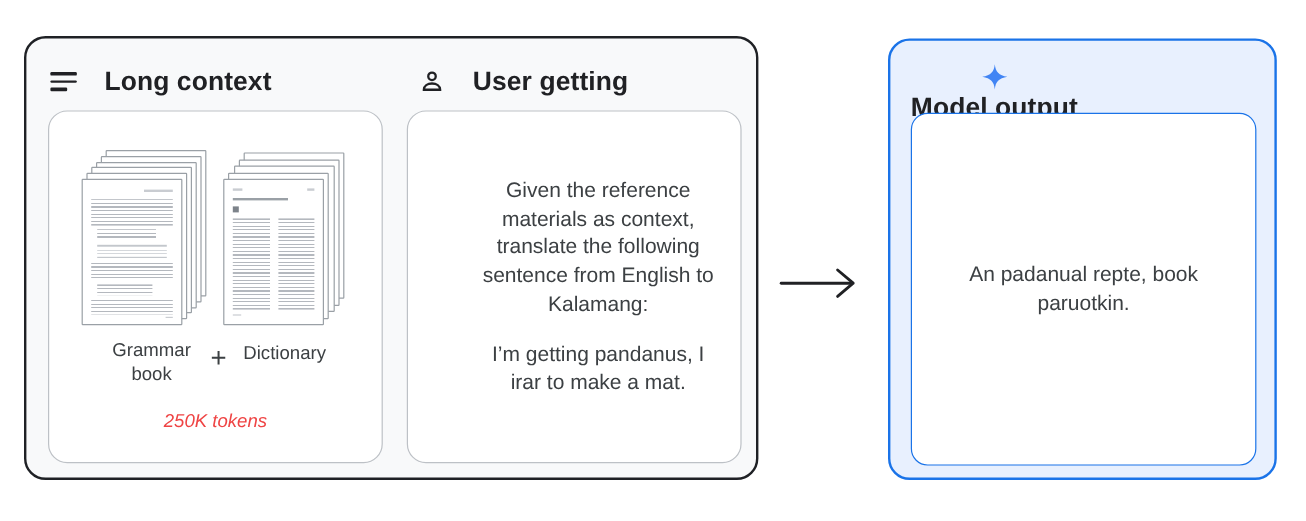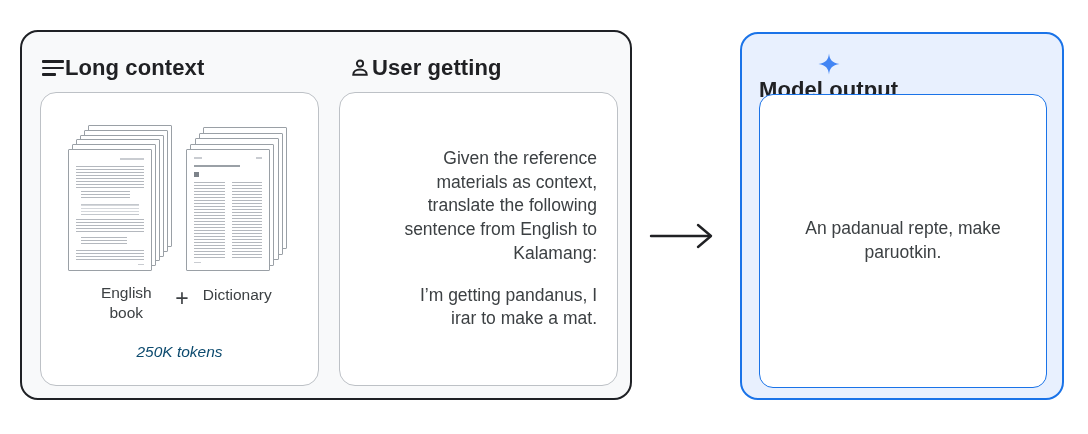--- a/index.html
+++ b/index.html
@@ -6,41 +6,41 @@
   html,body { background:#ffffff; }
   body { font-family:"Liberation Sans", sans-serif; color:#202124; }
   .canvas { position:relative; width:1088px; height:434px; background:#fff; overflow:hidden; }
 
   
   .context-box {
     position:absolute; left:20px; top:30px; width:612px; height:370px;
     background:#f8f9fa; border:2px solid #1f2125; border-radius:18px;
   }
   .headers-row { position:absolute; left:18px; top:18px; right:16px; height:36px; display:flex; }
-  .header-cell { display:flex; align-items:center; gap:1px; }
+  .header-cell { display:flex; align-items:center; gap:23px; }
   .header-cell.h-left  { width:299px; padding-left:2px; }
   .header-cell.h-right { padding-left:10px; }
   .header-title { font-size:22px; font-weight:600; letter-spacing:.1px; color:#202124; white-space:nowrap; }
 
   
   .notes-icon { width:22px; height:16px; display:flex; flex-direction:column; justify-content:space-between; }
   .notes-icon i { display:block; height:2.6px; background:#202124; border-radius:1px; }
   .notes-icon i:nth-child(1){ width:22px; }
   .notes-icon i:nth-child(2){ width:22px; }
   .notes-icon i:nth-child(3){ width:14px; }
 
   
   .inner-card {
     position:absolute; top:60px; height:294px; background:#ffffff;
     border:1.5px solid #bdc1c6; border-radius:16px;
   }
   .docs-card   { left:18px;  width:279px; display:flex; flex-direction:column; align-items:center; padding-top:32px; }
   .prompt-card { left:317px; width:279px; display:flex; flex-direction:column; justify-content:center; align-items:center; gap:18px; padding:18px 20px; }
 
-  .prompt-text { font-size:17.5px; line-height:1.36; color:#3c4043; text-align:right;margin-left:40px; }
+  .prompt-text { font-size:17.5px; line-height:1.36; color:#3c4043; text-align:center;margin-left:40px; }
 
   
   .stacks-row { display:flex; gap:13px; }
   .stack { position:relative; width:105px; height:146px; }
   .page {
     position:absolute; width:84px; height:122px; background:#ffffff;
     border:1px solid #9aa0a6; border-radius:1px; overflow:hidden;
   }
   .lines  { background:repeating-linear-gradient(to bottom,#b4b8be 0,#b4b8be 1px,transparent 1px,transparent 3px); }
   .lines-lt{ background:repeating-linear-gradient(to bottom,#d4d7db 0,#d4d7db 1px,transparent 1px,transparent 3px); }
@@ -66,21 +66,21 @@
   .dp-cols { margin-top:5px; display:flex; gap:7px; height:80px; }
   .dp-col { flex:1; }
   .dp-num { width:7px; height:1.5px; background:#c9ccd1; margin-top:4px; }
 
   
   .doc-labels { display:flex; align-items:flex-start; margin-top:12px; }
   .doc-label { font-size:15.5px; color:#3c4043; line-height:1.3; text-align:center; }
   .label-grammar { width:78px; }
   .label-plus { font-size:23px; font-weight:500; color:#3c4043; margin:2px 14px 0 10px; }
   .label-dictionary { margin-top:2px; }
-  .tokens-label { margin-top:20px; font-size:15.5px; font-style:italic; color:#0c4a6e; }
+  .tokens-label { margin-top:20px; font-size:15.5px; font-style:italic; color:#ef4444; }
 
   
   .flow-arrow { position:absolute; left:648px; top:221px; }
 
   
   .output-box {
     position:absolute; left:740px; top:32px; width:324px; height:368px;
     background:#e8f0fe; border:2px solid #1a73e8; border-radius:18px;
   }
   .output-header { position:absolute; left:17px; top:18px; display:flex; align-items:center; gap:1px;flex-direction:column; }
@@ -158,21 +158,21 @@
                 <div class="dp-col lines"></div>
                 <div class="dp-col lines"></div>
               </div>
               <div class="dp-num"></div>
             </div>
           </div>
         </div>
       </div>
 
       <div class="doc-labels">
-        <span class="doc-label label-grammar">English book</span>
+        <span class="doc-label label-grammar">Grammar book</span>
         <span class="label-plus">+</span>
         <span class="doc-label label-dictionary">Dictionary</span>
       </div>
 
       <div class="tokens-label">250K tokens</div>
     </div>
 
     <div class="inner-card prompt-card">
       <p class="prompt-text">Given the reference materials as context, translate the following sentence from English to Kalamang:</p>
       <p class="prompt-text">I’m getting pandanus, I irar to make a mat.</p>
@@ -189,17 +189,17 @@
   <div class="output-box">
     <div class="output-header">
       <span style="display:inline-flex;">
         <svg width="24" height="24" viewBox="0 0 24 24">
           <path d="M12 1.5 C12.7 8 15.2 10.6 22.5 12 C15.2 13.4 12.7 16 12 22.5 C11.3 16 8.8 13.4 1.5 12 C8.8 10.6 11.3 8 12 1.5 Z" fill="#4285f4"></path>
         </svg>
       </span>
       <span class="header-title">Model output</span>
     </div>
     <div class="output-inner">
-      <p class="output-text">An padanual repte, make paruotkin.</p>
+      <p class="output-text">An padanual repte, book paruotkin.</p>
     </div>
   </div>
 
 </div>
 
 </body></html>

